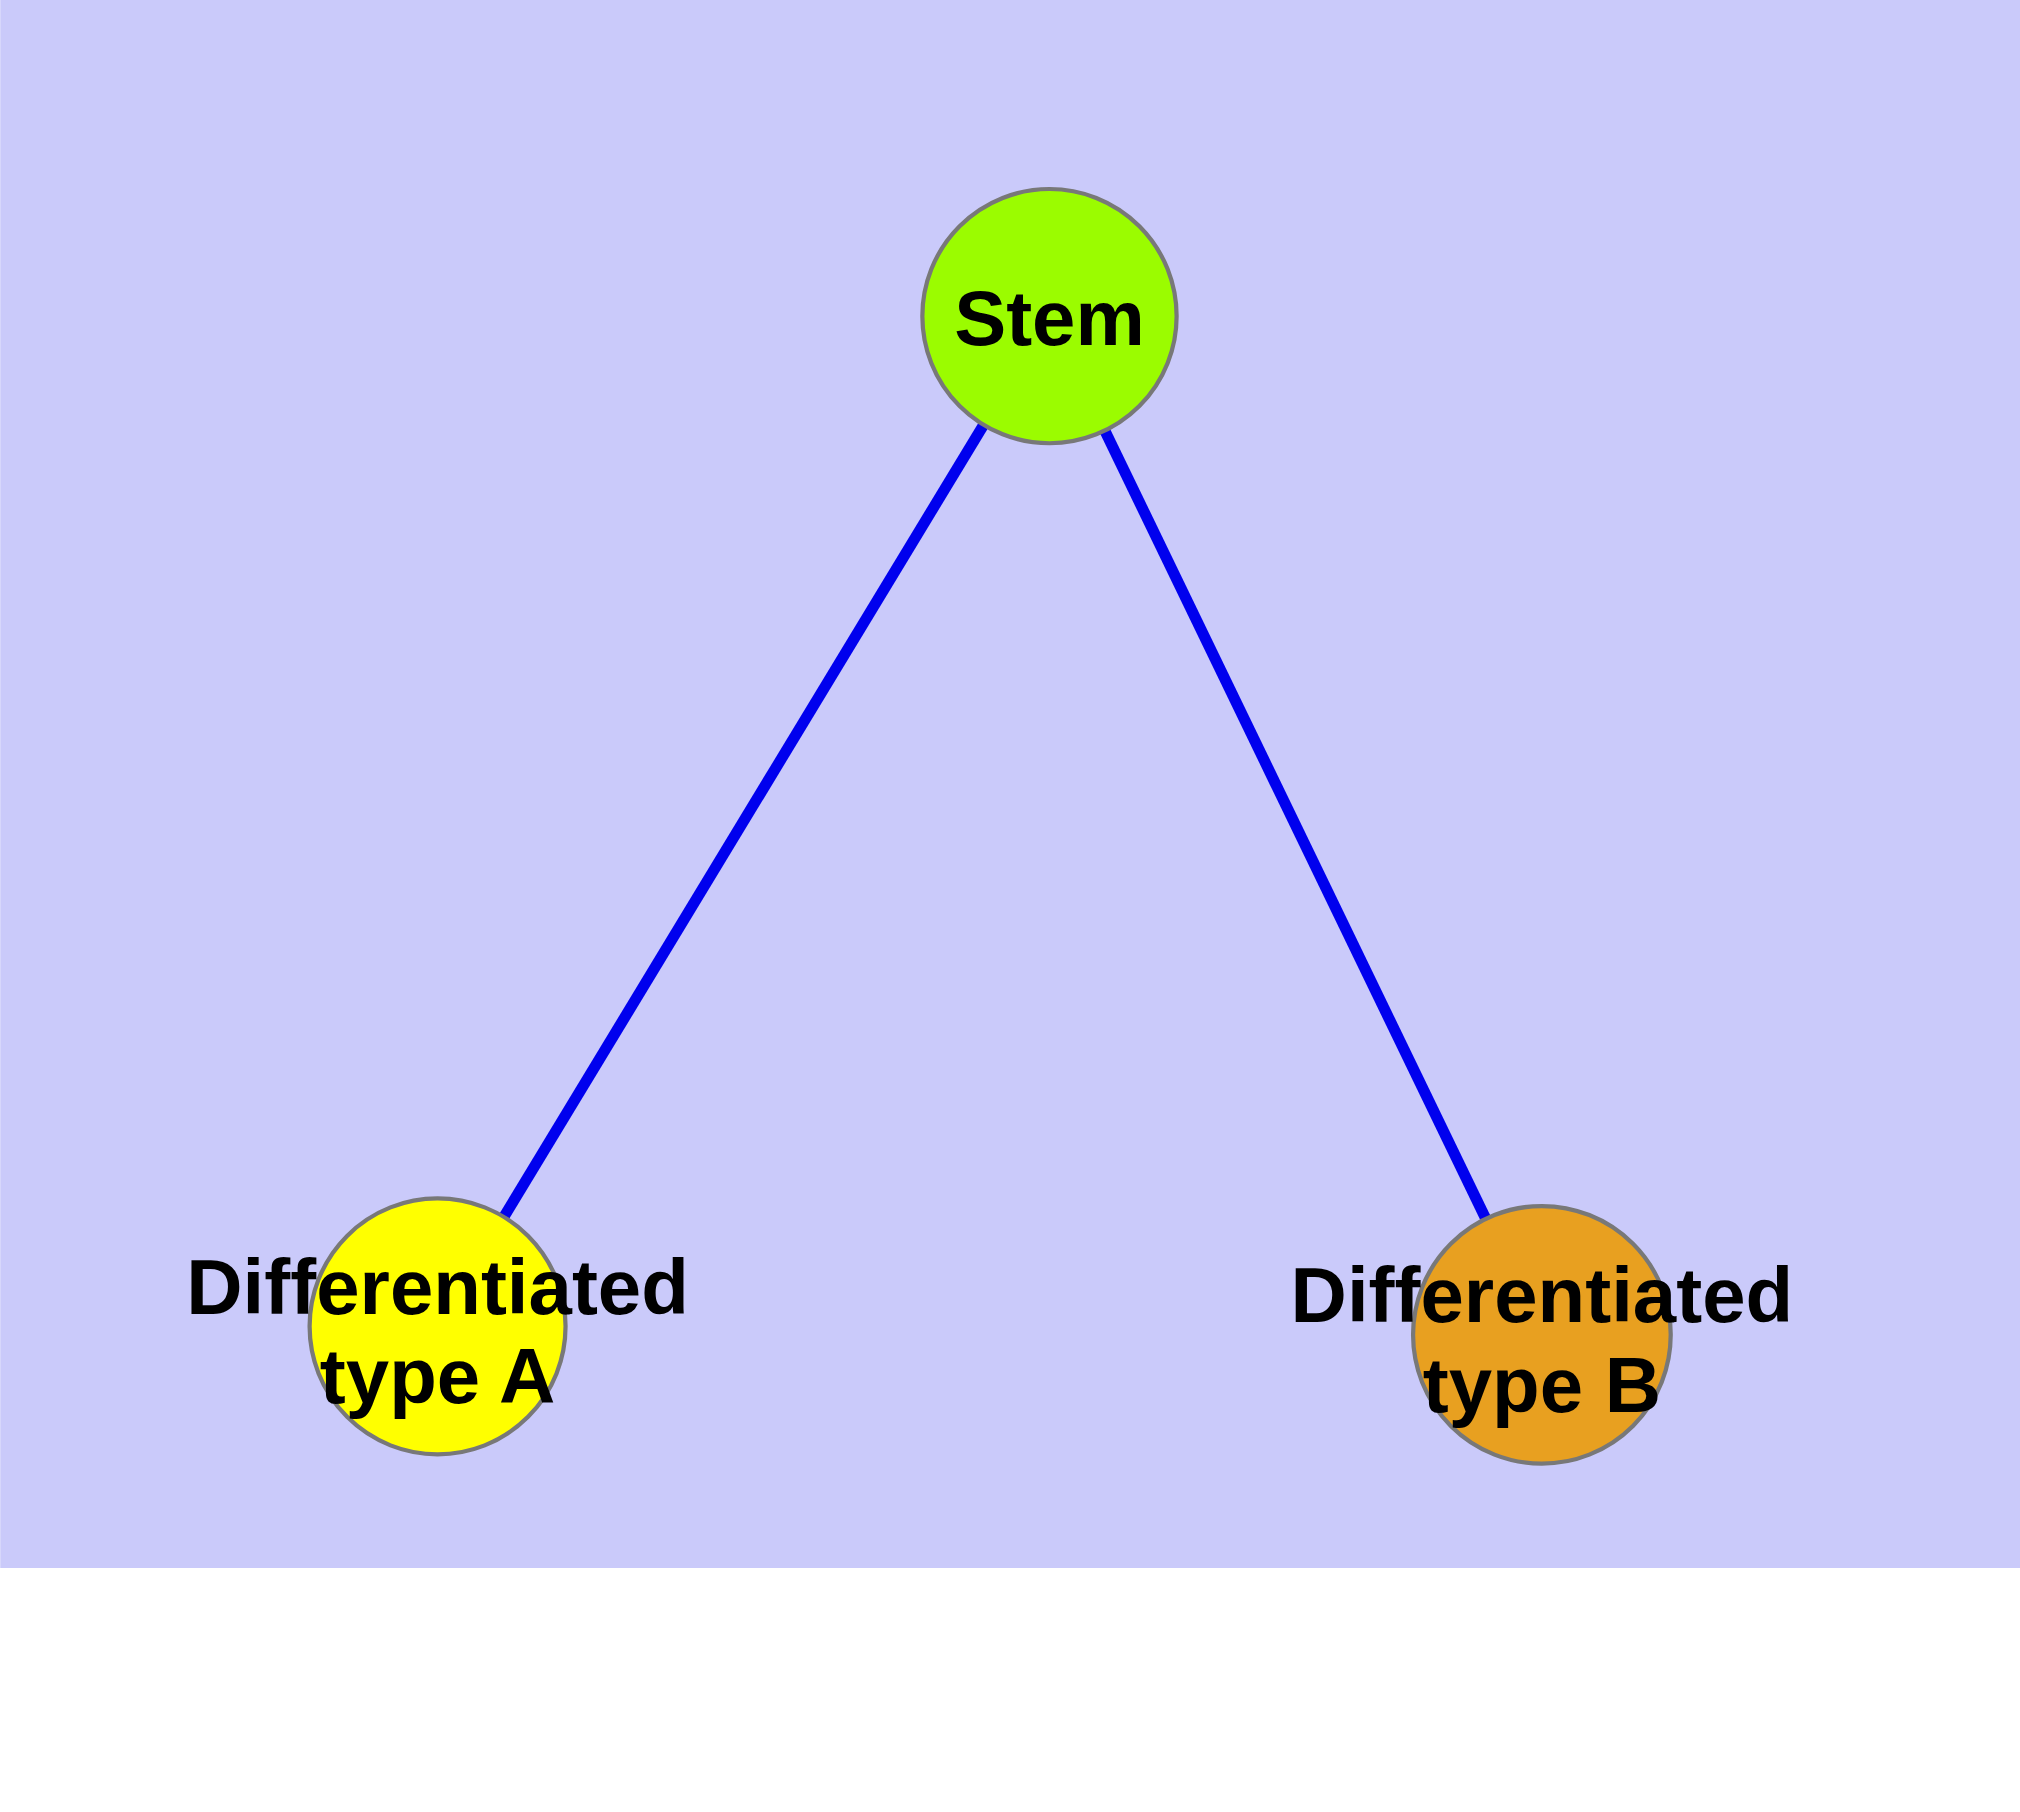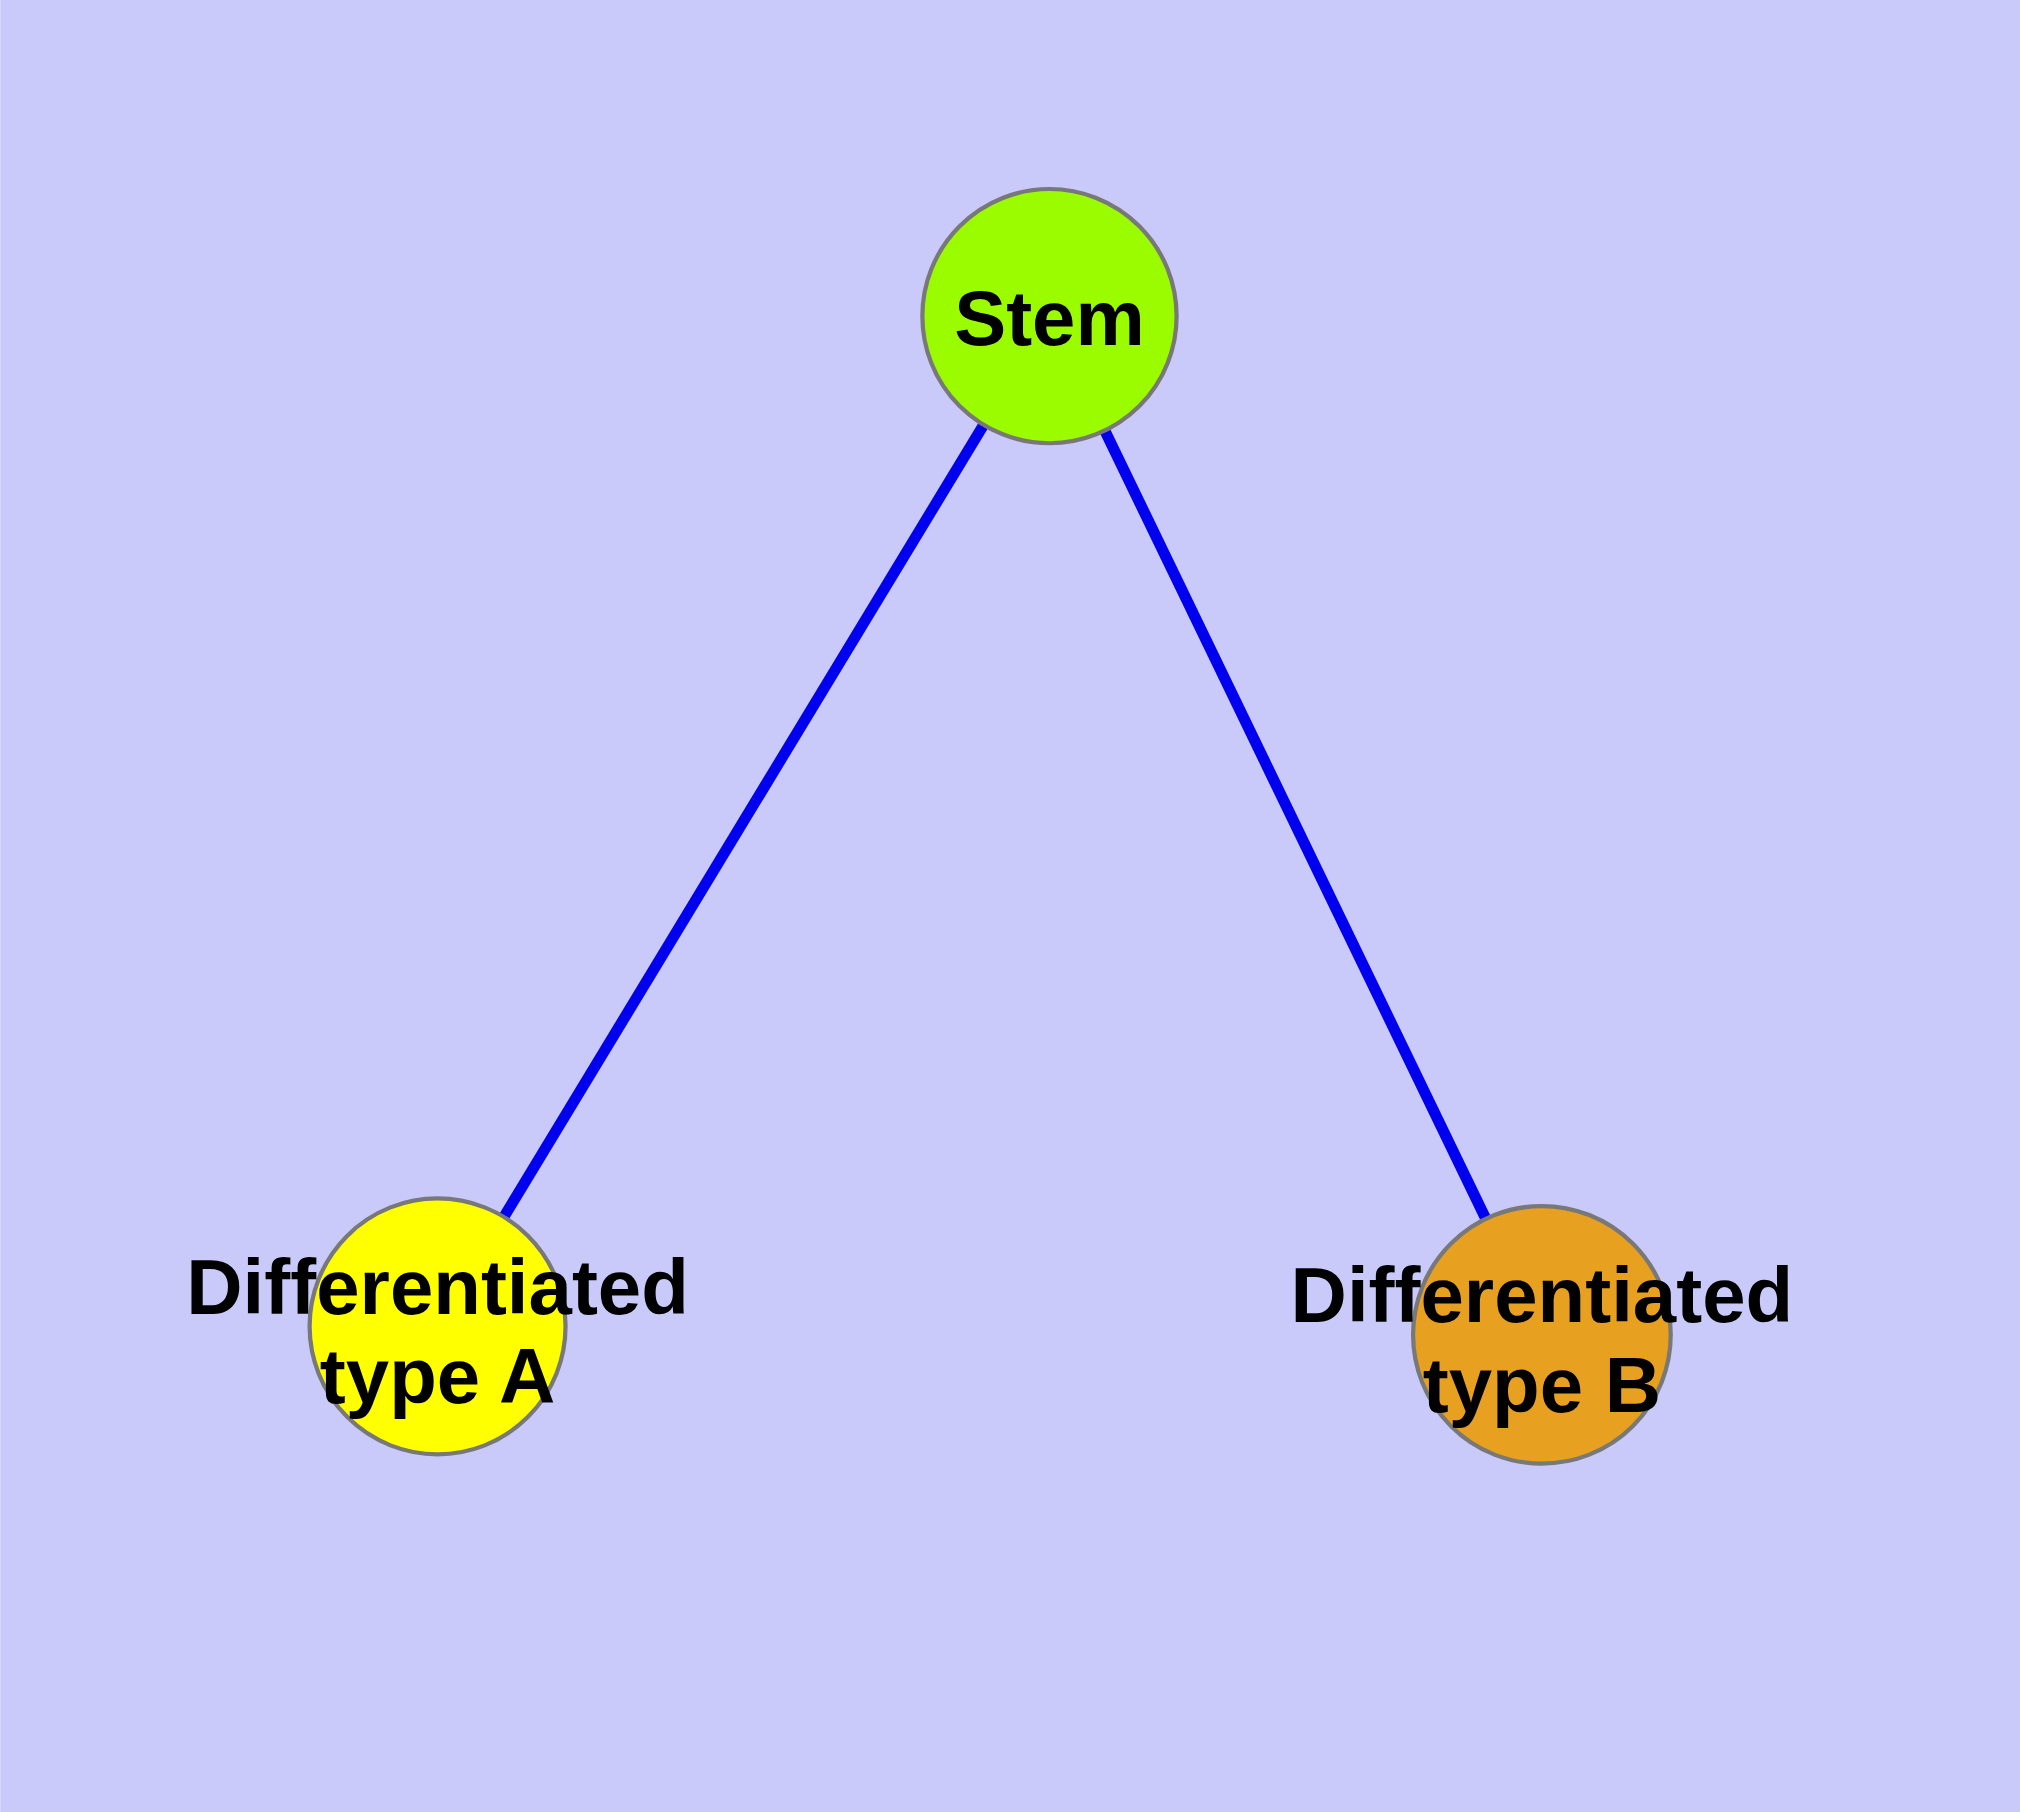--- a/index.html
+++ b/index.html
@@ -1,21 +1,21 @@
 <!DOCTYPE html>
 <html style="font-size:13.6px"><head>
 <meta charset="utf-8">
 <style>
   html, body {
     margin: 0;
     padding: 0;
   }
   .canvas-wrap {
     width: 2021px;
-    height: 1812px;
+    height: 1568px;
     overflow: hidden;
   }
   svg {
     display: block;
   }
   .edge {
     stroke-width: 13;
     stroke-linecap: butt;
     fill: none;
   }

